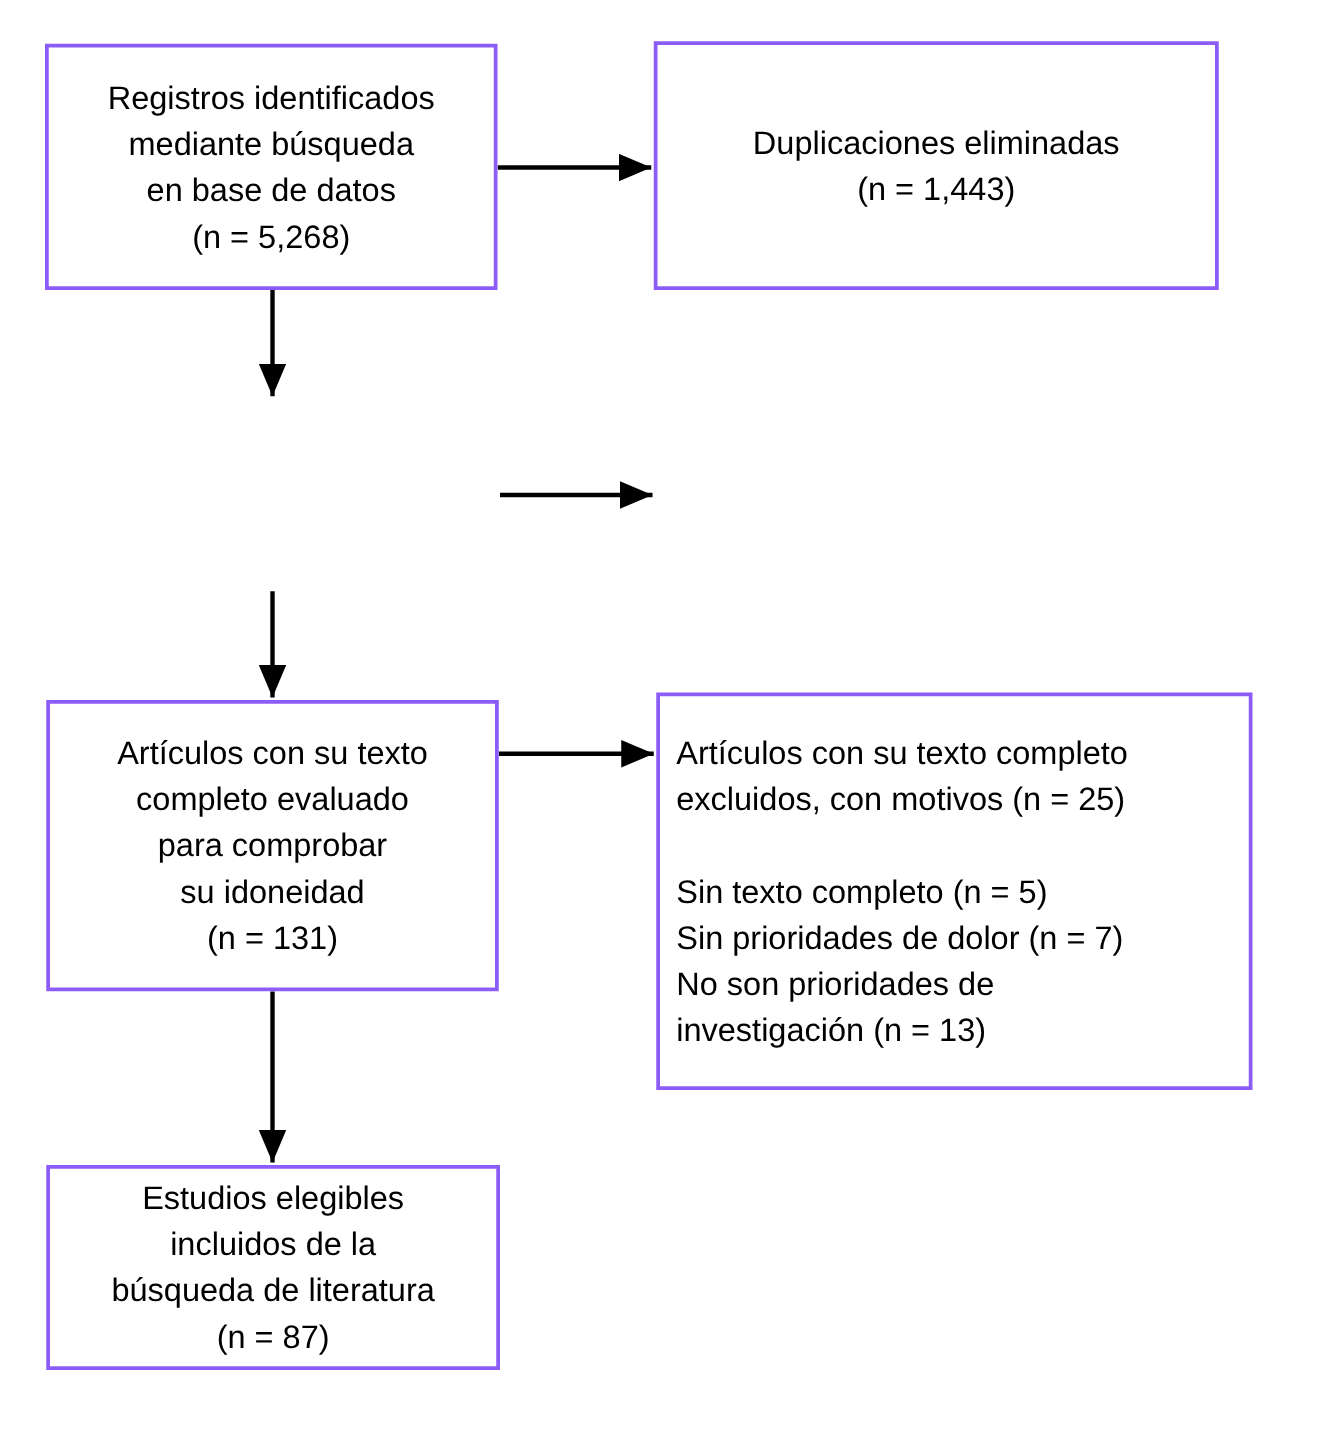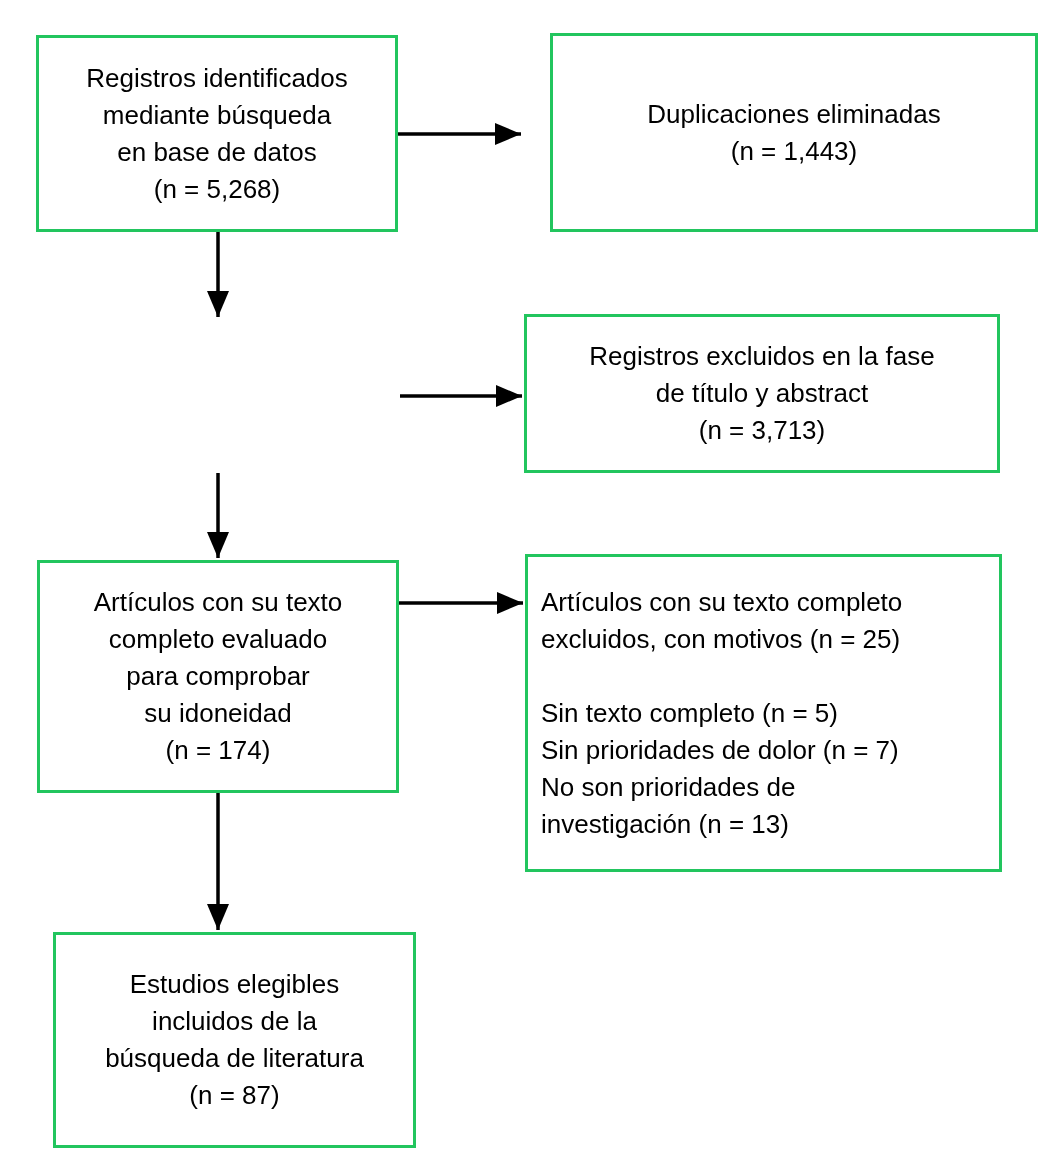--- a/index.html
+++ b/index.html
@@ -18,41 +18,41 @@
   .arrow-layer {
     position: absolute;
     left: 0;
     top: 0;
     width: 1064px;
     height: 1158px;
   }
   .flow-box {
     position: absolute;
     box-sizing: border-box;
-    border: 3px solid #22c55e;
+    border: 3px solid #8b5cf6;
     background: #ffffff;
     display: flex;
     align-items: center;
     justify-content: center;
   }
   .flow-box .box-text {
     white-space: pre-line;
     font-size: 26px;
     line-height: 37px;
     text-align: center;
     width: 100%;
   }
   
   .b1 { left: 36px;  top: 35px;  width: 362px; height: 197px; }
-  .b2 { left: 523px; top: 33px;  width: 488px; height: 199px; margin-left: 27px; }
+  .b2 { left: 523px; top: 33px;  width: 452px; height: 199px; }
   .b3 { left: 37px;  top: 319px; width: 363px; height: 154px; }
   .b4 { left: 524px; top: 314px; width: 476px; height: 159px; }
   .b5 { left: 37px;  top: 560px; width: 362px; height: 233px; }
   .b6 { left: 525px; top: 554px; width: 477px; height: 318px; }
-  .b7 { left: 37px;  top: 932px; width: 363px; height: 216px; margin-left: 16px; }
+  .b7 { left: 37px;  top: 932px; width: 363px; height: 164px; }
   .b6 .box-text {
     text-align: left;
     padding: 0 18px 0 13px;
   }
 </style>
 </head>
 <body>
 
 <div class="canvas">
 
@@ -82,32 +82,27 @@
 en base de datos
 (n = 5,268)</div>
   </div>
 
   <div class="flow-box b2">
     <div class="box-text">Duplicaciones eliminadas
 (n = 1,443)</div>
   </div>
 
 
-  <div class="flow-box b4">
-    <div class="box-text">Registros excluidos en la fase
-de título y abstract
-(n = 3,713)</div>
-  </div>
 
   <div class="flow-box b5">
     <div class="box-text">Artículos con su texto
 completo evaluado
 para comprobar
 su idoneidad
-(n = 174)</div>
+(n = 131)</div>
   </div>
 
   <div class="flow-box b6">
     <div class="box-text">Artículos con su texto completo
 excluidos, con motivos (n = 25)
 
 Sin texto completo (n = 5)
 Sin prioridades de dolor (n = 7)
 No son prioridades de
 investigación (n = 13)</div>

